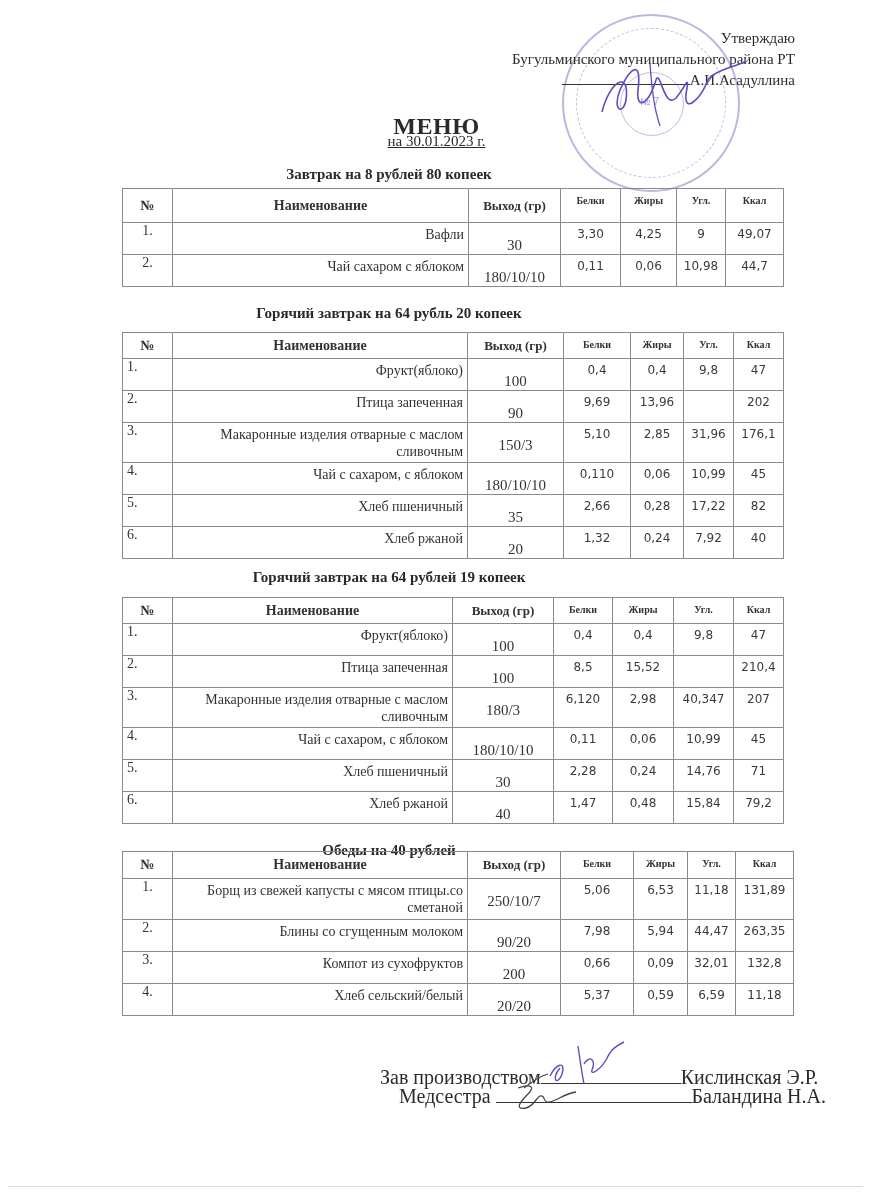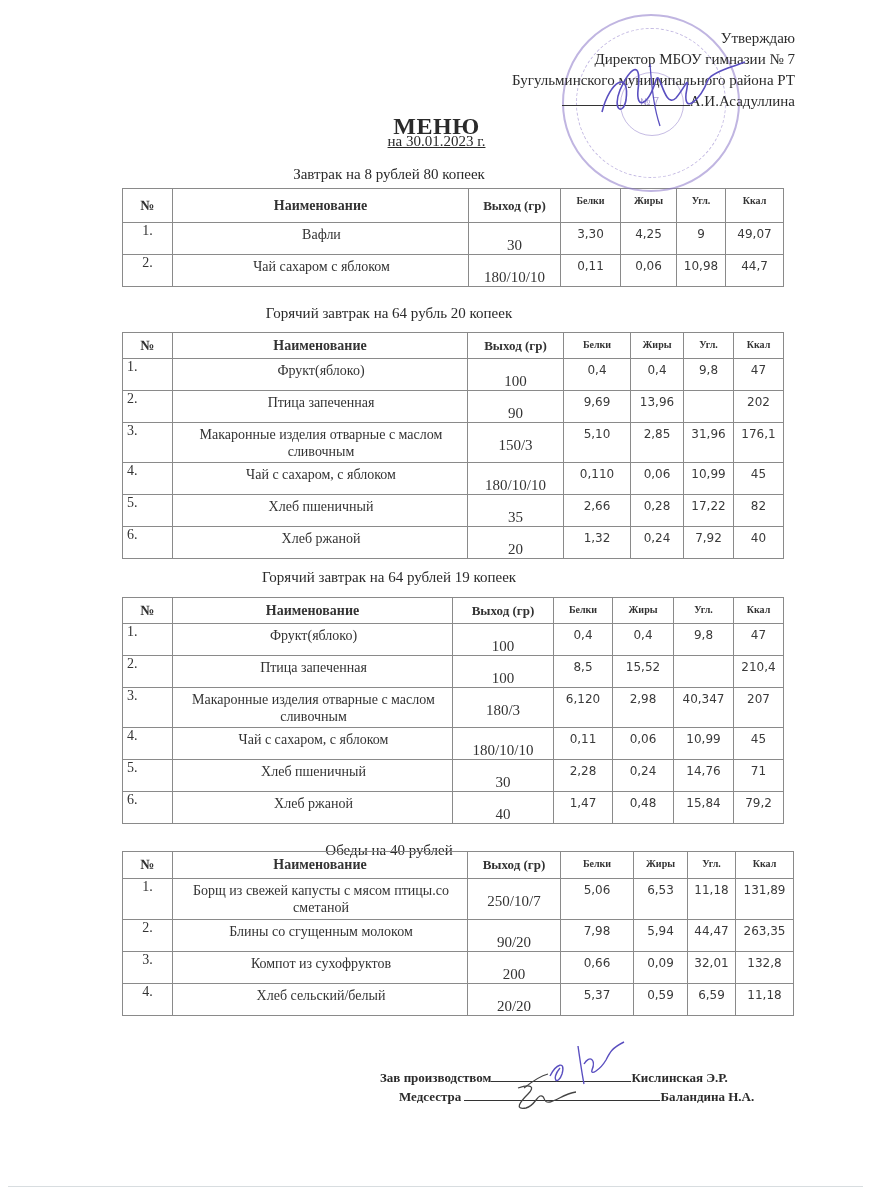--- a/index.html
+++ b/index.html
@@ -28,57 +28,56 @@
     .stamp-num { position: absolute; left: 76px; top: 80px; font-size: 10px; color: rgba(130,110,190,0.7); font-family: "Liberation Sans", sans-serif; }
 
     .scribble { position: absolute; z-index: 4; pointer-events: none; }
 
     .title-block { position: absolute; left: 0; width: 873px; text-align: center; }
     .menu-title { top: 113px; font-size: 24px; font-weight: bold; letter-spacing: 0.5px; }
     .menu-date { top: 133px; font-size: 15px; text-decoration: underline; }
 
     .section-title {
       position: absolute; left: 0; width: 778px; text-align: center;
-      font-size: 15px; font-weight: normal;
+      font-size: 15px; font-weight: bold;
     }
 
     table.menu {
       position: absolute; border-collapse: collapse; table-layout: fixed;
       font-size: 14px; color: #333;
     }
     table.menu th, table.menu td {
       border: 1px solid #8a8a8a; padding: 0 4px; vertical-align: top;
     }
     table.menu th {
       font-weight: bold; font-size: 13px; text-align: center; vertical-align: middle;
       font-family: "Liberation Serif", serif;
     }
     table.menu th.small { font-size: 10px; vertical-align: top; padding-top: 6px; text-align: center; }
     table.menu th.no { font-size: 14px; }
     table.menu th.name { font-size: 14px; }
     table.menu td.num { text-align: center; font-family: "Liberation Serif", serif; }
     table.menu td.num-left { text-align: left; padding-left: 4px; }
-    table.menu td.name { text-align: center; padding-left: 6px; line-height: 17px; padding-top: 3px; }
+    table.menu td.name { text-align: right; padding-left: 6px; line-height: 17px; padding-top: 3px; }
     table.menu td.yield { text-align: center; font-family: "Liberation Serif", serif; font-size: 15px; padding-top: 14px; }
     table.menu td.val { text-align: center; font-family: "DejaVu Sans", sans-serif; font-size: 12px; padding-top: 4px; color: #3a3a3a; }
 
     .signers {
-      position: absolute; left: 380px; top: 1068px; font-size: 13px; line-height: 19px; color: #2b2b2b; font-weight: bold;
+      position: absolute; left: 380px; top: 1068px; font-size: 20px; line-height: 19px; color: #2b2b2b;
     }
     .signers .row { white-space: nowrap; }
     .signers .line { display: inline-block; border-bottom: 1px solid #333; height: 14px; vertical-align: baseline; }
 
     .scan-edge { position: absolute; left: 8px; right: 10px; top: 1186px; height: 1px; background: #d8dde0; }
   </style>
 </head>
 <body>
 
 <div class="approve">
   <div>Утверждаю</div>
-  <div>Директор МБОУ гимназии № 7</div>
   <div>Бугульминского муниципального района РТ</div>
   <div><span class="sig-line"></span><span>А.И.Асадуллина</span></div>
 </div>
 
 <div class="stamp">
   <span class="stamp-num">№ 7</span>
 </div>
 
 <svg class="scribble" style="left:590px; top:50px;" width="160" height="80" viewBox="0 0 160 80">
   <path d="M12 62 C 20 30, 40 20, 36 50 C 33 66, 22 60, 30 40 C 40 18, 52 8, 48 40 C 46 60, 58 56, 66 30 C 70 18, 74 60, 86 48 C 96 36, 100 22, 96 44 C 94 64, 110 50, 118 30 C 122 22, 140 18, 155 12" fill="none" stroke="#5a4fc0" stroke-width="1.6"></path>

